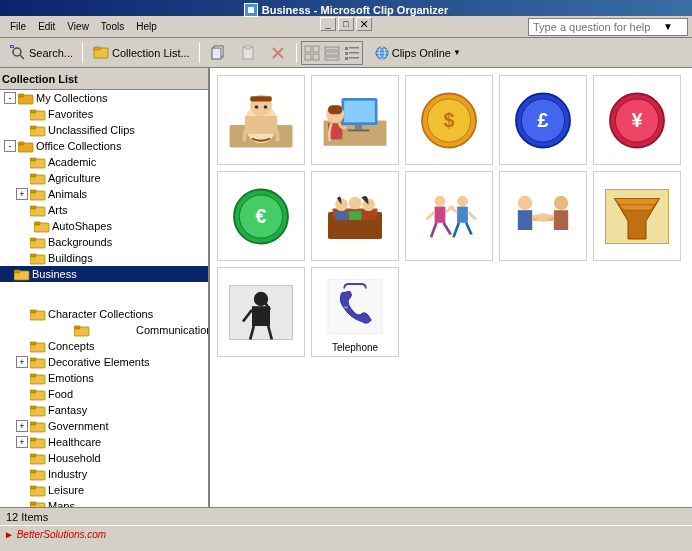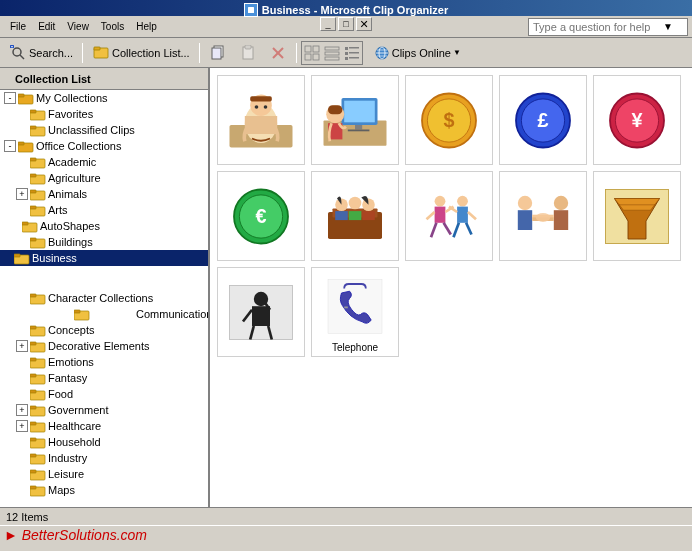--- a/index.html
+++ b/index.html
@@ -105,21 +105,21 @@
       width: 210px;
       min-width: 210px;
       background: white;
       border-right: 2px solid #808080;
       display: flex;
       flex-direction: column;
       overflow: hidden;
     }
     .sidebar-header {
       background: #d4d0c8;
-      padding: 3px 15px;
+      padding: 3px 2px;
       font-weight: bold;
       font-size: 11px;
       border-bottom: 1px solid #808080;
       display: flex;
       align-items: center;
       gap: 4px;
       height: 22px;
     }
     .sidebar-content {
       flex: 1;
@@ -212,21 +212,21 @@
 
     
     .bottom-bar {
       height: 18px;
       background: #d4d0c8;
       display: flex;
       align-items: center;
       padding: 0 4px;
       border-top: 1px solid #fff;
     }
-    .bottom-link { color: #cc0000; font-size: 14px; font-style: italic; }
+    .bottom-link { color: #cc0000; font-size: 10px; font-style: italic; }
 
     
     ::-webkit-scrollbar { width: 16px; }
     ::-webkit-scrollbar-track { background: #d4d0c8; }
     ::-webkit-scrollbar-thumb { background: #c0bdb4; border: 1px solid #808080; }
   </style>
 </head>
 <body>
 
 <div class="title-bar">
@@ -431,38 +431,48 @@
           <div class="tree-item" style="padding-left: 16px;">
             <div class="expand-placeholder"></div>
             <span class="folder-icon">
     <svg width="16" height="13" viewBox="0 0 16 13">
       <rect x="0" y="3" width="15" height="9" fill="#f0c040" stroke="#a08000" stroke-width="0.7" rx="1"></rect>
       <rect x="0" y="2" width="6" height="3" fill="#d09010" stroke="#a08000" stroke-width="0.7" rx="0.5"></rect>
     </svg>
   </span>
             <span class="item-text">Arts</span>
           </div>
-          <div class="tree-item" style="padding-left: 8px;">
+          <div class="tree-item" style="padding-left: 20px;">
             <div class="expand-placeholder"></div>
             <span class="folder-icon">
     <svg width="16" height="13" viewBox="0 0 16 13">
       <rect x="0" y="3" width="15" height="9" fill="#f0c040" stroke="#a08000" stroke-width="0.7" rx="1"></rect>
       <rect x="0" y="2" width="6" height="3" fill="#d09010" stroke="#a08000" stroke-width="0.7" rx="0.5"></rect>
     </svg>
   </span>
             <span class="item-text">AutoShapes</span>
           </div>
           <div class="tree-item" style="padding-left: 16px;">
             <div class="expand-placeholder"></div>
             <span class="folder-icon">
     <svg width="16" height="13" viewBox="0 0 16 13">
       <rect x="0" y="3" width="15" height="9" fill="#f0c040" stroke="#a08000" stroke-width="0.7" rx="1"></rect>
       <rect x="0" y="2" width="6" height="3" fill="#d09010" stroke="#a08000" stroke-width="0.7" rx="0.5"></rect>
     </svg>
   </span>
+            <span class="item-text">Backgrounds</span>
+          </div>
+          <div class="tree-item" style="padding-left: 16px;">
+            <div class="expand-placeholder"></div>
+            <span class="folder-icon">
+    <svg width="16" height="13" viewBox="0 0 16 13">
+      <rect x="0" y="3" width="15" height="9" fill="#f0c040" stroke="#a08000" stroke-width="0.7" rx="1"></rect>
+      <rect x="0" y="2" width="6" height="3" fill="#d09010" stroke="#a08000" stroke-width="0.7" rx="0.5"></rect>
+    </svg>
+  </span>
             <span class="item-text">Buildings</span>
           </div>
           <div class="tree-item selected" style="padding-left: 0;">
             <div class="expand-placeholder"></div>
             <span class="folder-icon">
     <svg width="16" height="13" viewBox="0 0 16 13">
       <rect x="0" y="3" width="15" height="9" fill="#f0c040" stroke="#a08000" stroke-width="0.7" rx="1"></rect>
       <rect x="0" y="2" width="6" height="3" fill="#d09010" stroke="#a08000" stroke-width="0.7" rx="0.5"></rect>
     </svg>
   </span>
@@ -519,31 +529,31 @@
             <span class="item-text">Emotions</span>
           </div>
           <div class="tree-item" style="padding-left: 16px;">
             <div class="expand-placeholder"></div>
             <span class="folder-icon">
     <svg width="16" height="13" viewBox="0 0 16 13">
       <rect x="0" y="3" width="15" height="9" fill="#f0c040" stroke="#a08000" stroke-width="0.7" rx="1"></rect>
       <rect x="0" y="2" width="6" height="3" fill="#d09010" stroke="#a08000" stroke-width="0.7" rx="0.5"></rect>
     </svg>
   </span>
+            <span class="item-text">Food</span>
+          </div>
+          <div class="tree-item" style="padding-left: 16px;">
+            <div class="expand-placeholder"></div>
+            <span class="folder-icon">
+    <svg width="16" height="13" viewBox="0 0 16 13">
+      <rect x="0" y="3" width="15" height="9" fill="#f0c040" stroke="#a08000" stroke-width="0.7" rx="1"></rect>
+      <rect x="0" y="2" width="6" height="3" fill="#d09010" stroke="#a08000" stroke-width="0.7" rx="0.5"></rect>
+    </svg>
+  </span>
             <span class="item-text">Fantasy</span>
-          </div>
-          <div class="tree-item" style="padding-left: 16px;">
-            <div class="expand-placeholder"></div>
-            <span class="folder-icon">
-    <svg width="16" height="13" viewBox="0 0 16 13">
-      <rect x="0" y="3" width="15" height="9" fill="#f0c040" stroke="#a08000" stroke-width="0.7" rx="1"></rect>
-      <rect x="0" y="2" width="6" height="3" fill="#d09010" stroke="#a08000" stroke-width="0.7" rx="0.5"></rect>
-    </svg>
-  </span>
-            <span class="item-text">Food</span>
           </div>
           <div class="tree-item" style="padding-left: 16px;">
             <div class="expand-btn">+</div>
             <span class="folder-icon">
     <svg width="16" height="13" viewBox="0 0 16 13">
       <rect x="0" y="3" width="15" height="9" fill="#f0c040" stroke="#a08000" stroke-width="0.7" rx="1"></rect>
       <rect x="0" y="2" width="6" height="3" fill="#d09010" stroke="#a08000" stroke-width="0.7" rx="0.5"></rect>
     </svg>
   </span>
             <span class="item-text">Government</span>

